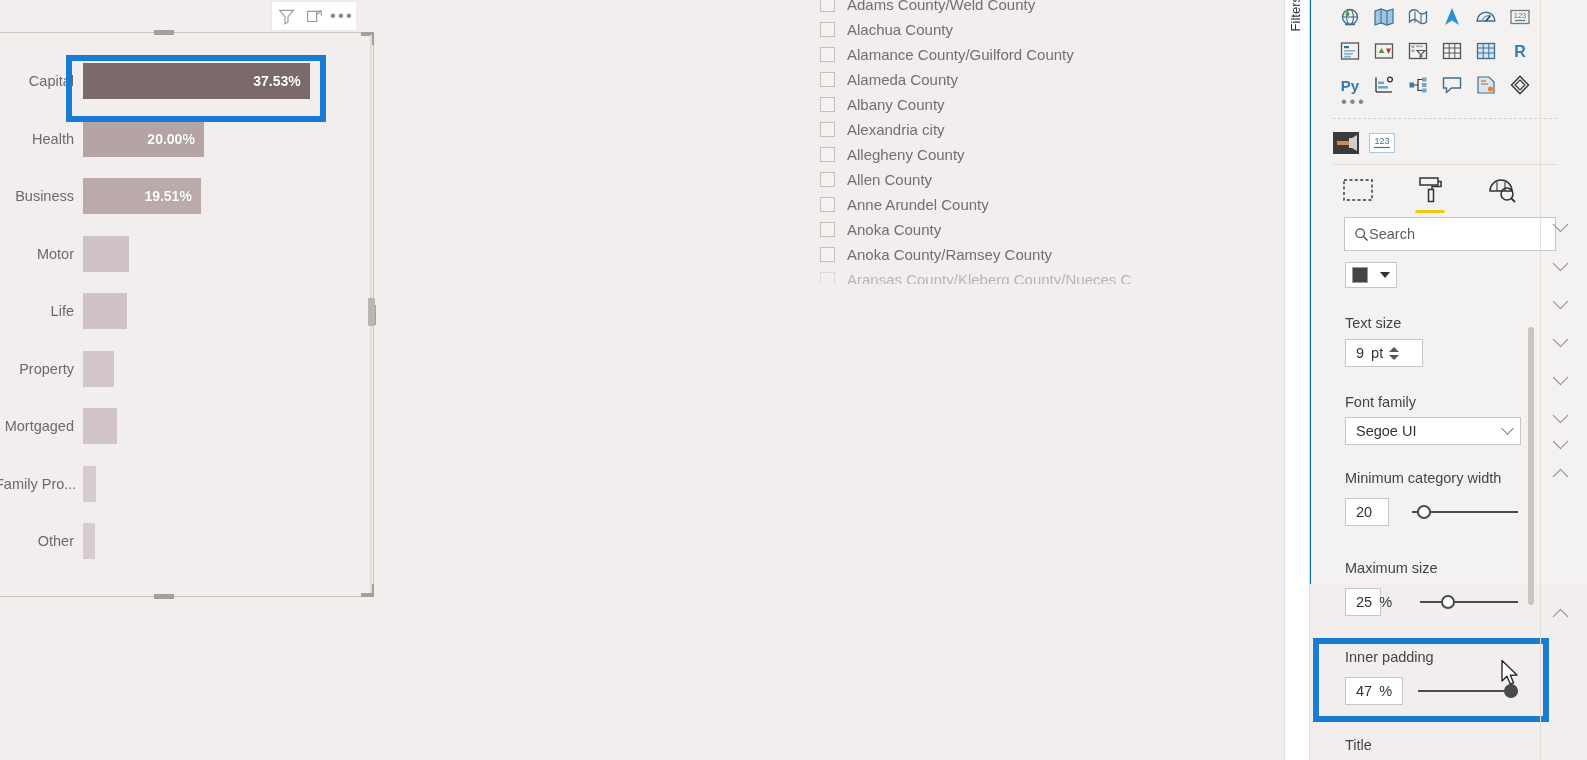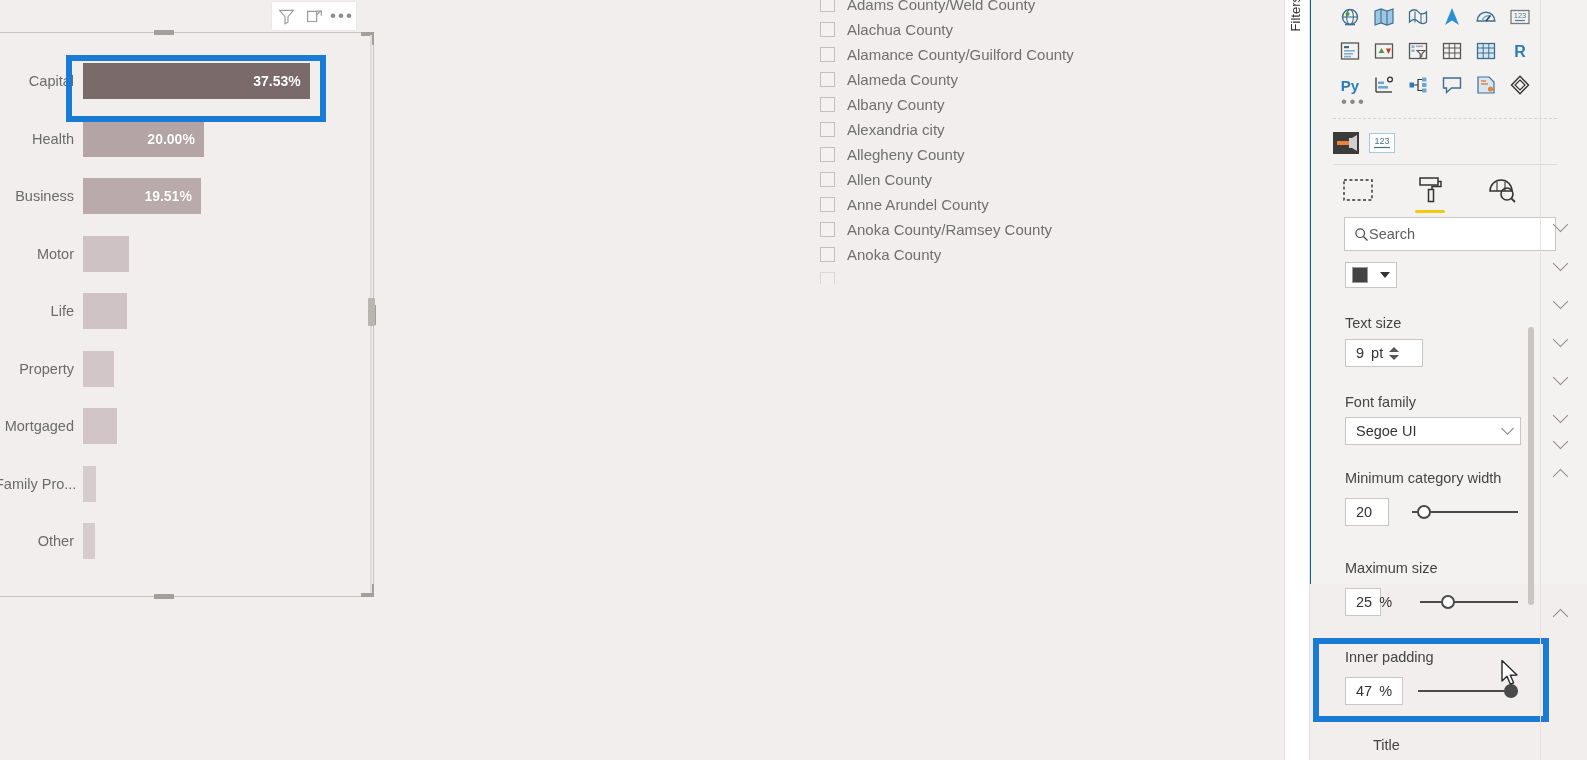--- a/index.html
+++ b/index.html
@@ -372,28 +372,29 @@
         <div class="county-row">
           <span class="county-check"></span>
           <span class="county-name">Allen County</span>
         </div>
         <div class="county-row">
           <span class="county-check"></span>
           <span class="county-name">Anne Arundel County</span>
         </div>
         <div class="county-row">
           <span class="county-check"></span>
+          <span class="county-name">Anoka County</span>
+        </div>
+        <div class="county-row">
+          <span class="county-check"></span>
           <span class="county-name">Anoka County/Ramsey County</span>
         </div>
-        <div class="county-row">
-          <span class="county-check"></span>
-          <span class="county-name">Anoka County</span>
-        </div>
         <div class="county-row clipped">
           <span class="county-check"></span>
+          <span class="county-name">Aransas County/Kleberg County/Nueces C</span>
         </div>
       </div>
   </div>
 
   <div id="filters-strip">
     <span class="vtext">Filters</span>
   </div>
 
   <div id="viz-panel">
 
@@ -631,21 +632,21 @@
     <span class="nb-val">47</span>
     <span class="nb-unit">%</span>
   </div>
   <div class="slider" id="slider-innerpad" style="left:1418px; top:682px; width:100px;">
     <div class="trk"></div>
       <div class="knob solid" style="left: 86px;"></div>
   </div>
 
   <div id="padding-highlight"></div>
 
-  <div class="fmt-label" style="left:1345px; top:737px;margin-left:28px;">Title</div>
+  <div class="fmt-label" style="left:1345px; top:737px;">Title</div>
 
   <div id="panel-scroll"></div>
 
   <div id="chevron-rail">
       <div class="rail-chev" style="top: 218px;">
         <span></span>
       </div>
       <div class="rail-chev" style="top: 257px;">
         <span></span>
       </div>

